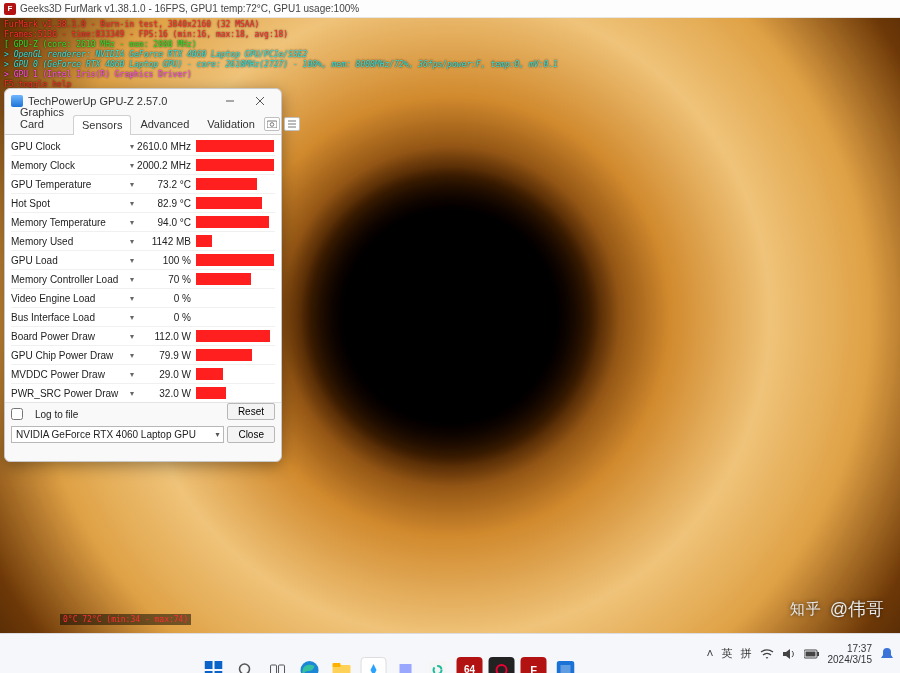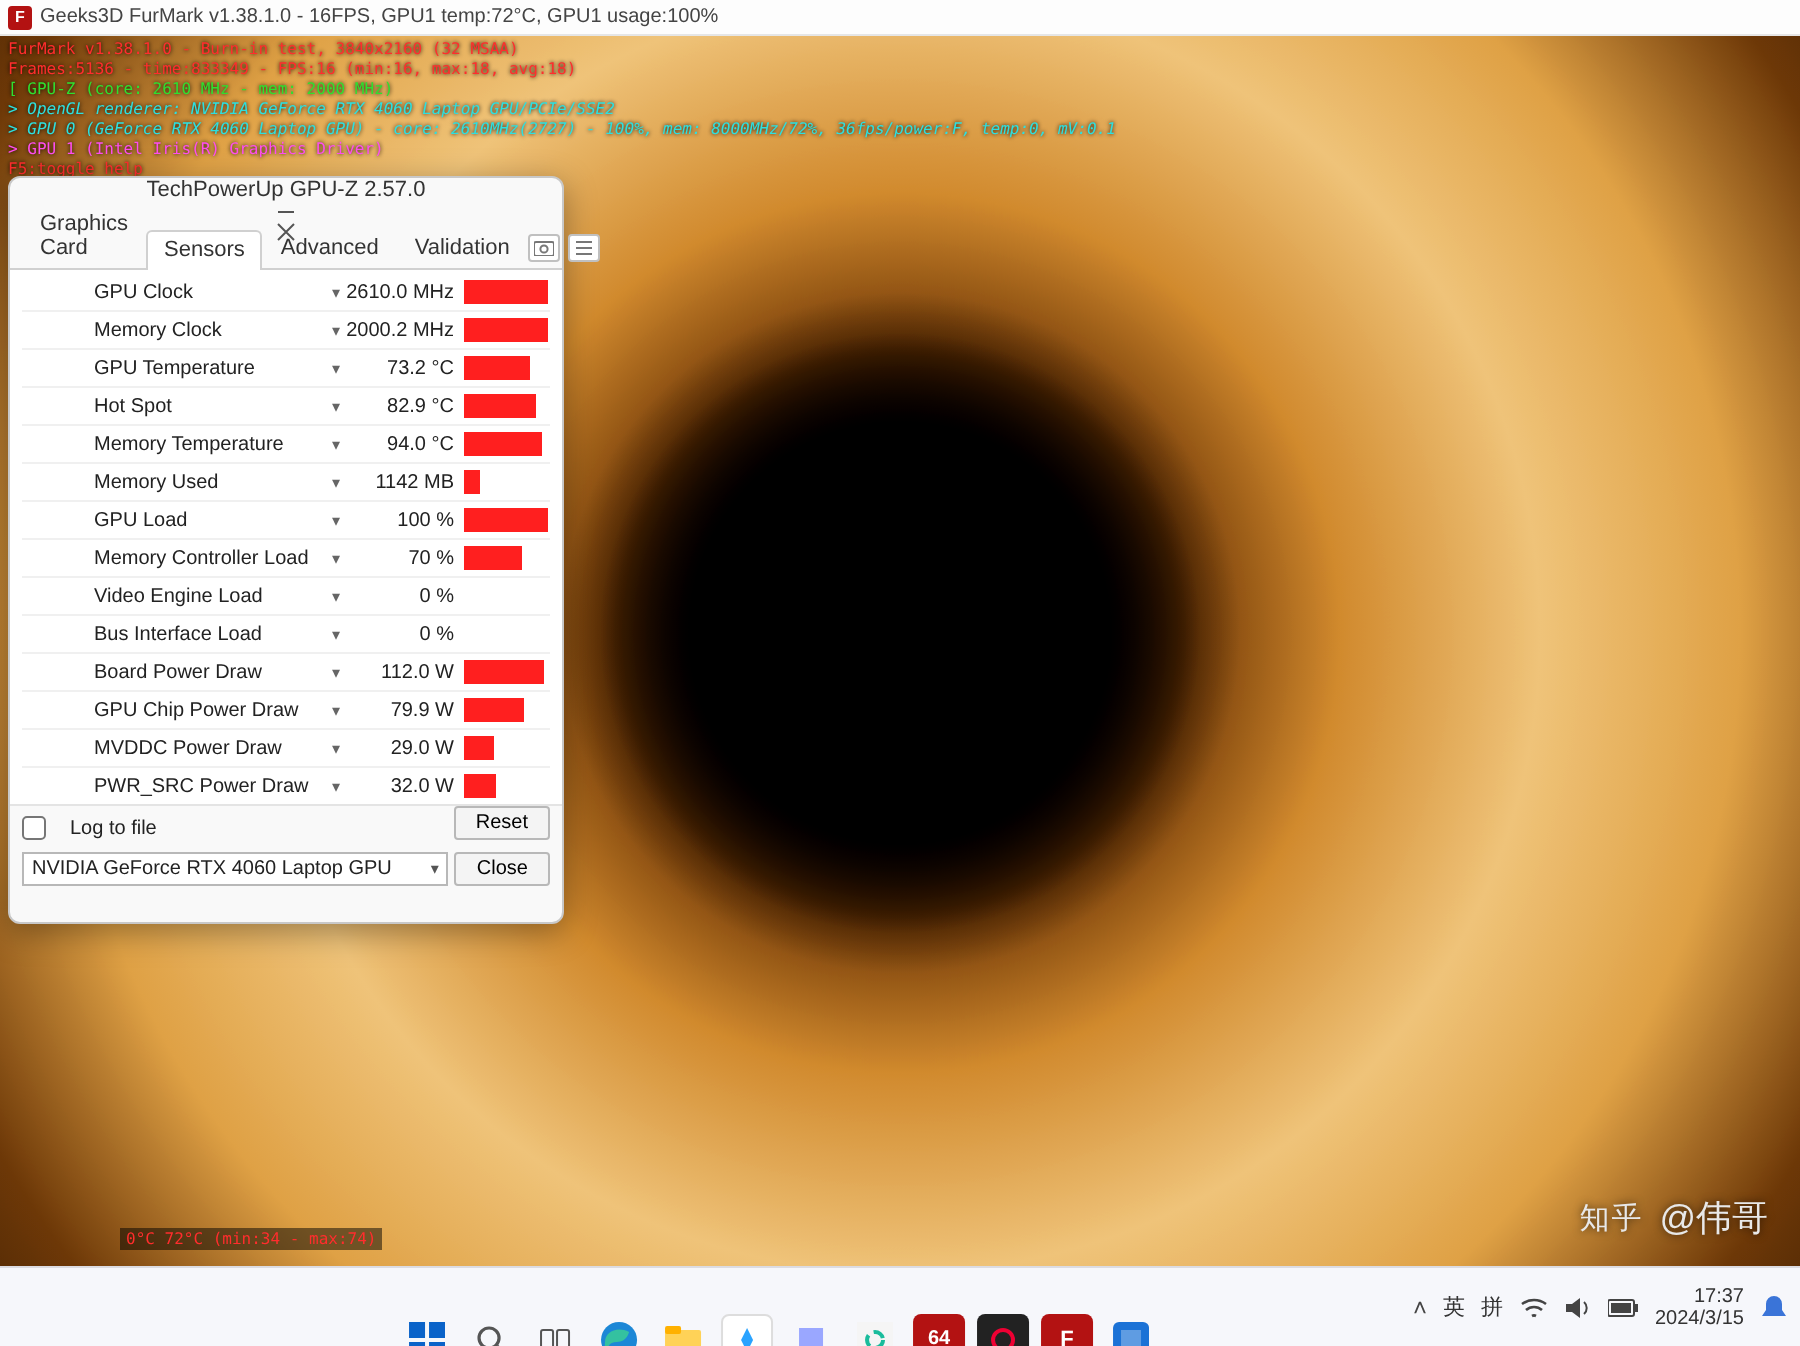--- a/index.html
+++ b/index.html
@@ -36,36 +36,36 @@
   .osd.mag   { color:#ff4df0; }
 
   .osd-bottom { position:absolute; left:60px; bottom:48px; font-size:8px; color:#ff2d2d; font-family:"Consolas",monospace; background:rgba(0,0,0,.5); padding:1px 3px;}
 
   
   #gpz {
     position:absolute; top:88px; left:4px; width:278px; height:374px;
     background:#f9f9f9; border:1px solid #c8c8c8; border-radius:6px; box-shadow:0 4px 16px rgba(0,0,0,.35);
     display:flex; flex-direction:column; font-size:11px; color:#222;
   }
-  #gpz-titlebar { height:24px; display:flex; align-items:center; padding:0 6px; font-size:11px; color:#333;flex-direction:column; }
+  #gpz-titlebar { height:24px; display:flex; align-items:center; padding:0 6px; font-size:11px; color:#333; }
   #gpz-titlebar .gicon { width:12px;height:12px;border-radius:2px;background:linear-gradient(#6fb6ff,#1b72d6);margin-right:5px; }
   #gpz-titlebar .spacer { flex:1; }
   .winbtn { width:30px; height:20px; display:inline-flex; align-items:center; justify-content:center; color:#555; border-radius:3px; }
 
   
   #gpz-tabs { display:flex; gap:0; padding:0 6px; height:22px; align-items:flex-end; border-bottom:1px solid #d0d0d0;}
   .tab { font-size:11px; padding:3px 8px 4px; color:#333; border:1px solid transparent; border-bottom:none; cursor:default;}
   .tab.active { background:#fff; border-color:#d0d0d0; border-radius:3px 3px 0 0; position:relative; top:1px;}
   #gpz-tabs .tools { margin-left:auto; display:flex; gap:4px; align-items:center; padding-bottom:3px;}
   .tinybtn{ width:16px;height:14px;border:1px solid #c0c0c0;border-radius:2px;background:#fff;display:flex;align-items:center;justify-content:center;font-size:9px;color:#555;}
 
   
   #gpz-body { flex:1; overflow:hidden; padding:2px 6px 0; background:#fff;}
   .row { display:flex; align-items:center; height:19px; border-bottom:1px solid #f0f0f0; }
-  .row .lbl { width:116px; font-size:10px; color:#222; display:flex; align-items:center;margin-left:36px; }
+  .row .lbl { width:116px; font-size:10px; color:#222; display:flex; align-items:center; }
   .row .dd  { width:10px; text-align:center; color:#666; font-size:8px; }
   .row .val { width:58px; text-align:right; font-size:10px; padding-right:4px;}
   .row .bar { flex:1; height:14px; background:#fff; border:1px solid #fff; position:relative; }
   .row .bar .fill { position:absolute; inset:0; background:#ff1f1f; transform-origin:left; }
 
   #gpz-foot { padding:0 6px 6px; display:flex; align-items:flex-end; gap:12px; border-top:1px solid #e4e4e4;}
   #gpz-foot input[type=checkbox]{ width:12px;height:12px; }
   #gpz-foot .lf { font-size:10px; }
   #gpz-foot .spacer{flex:1;}
   .btn { font-size:10px; padding:2px 10px; border:1px solid #b8b8b8; background:#f4f4f4; border-radius:2px; }

